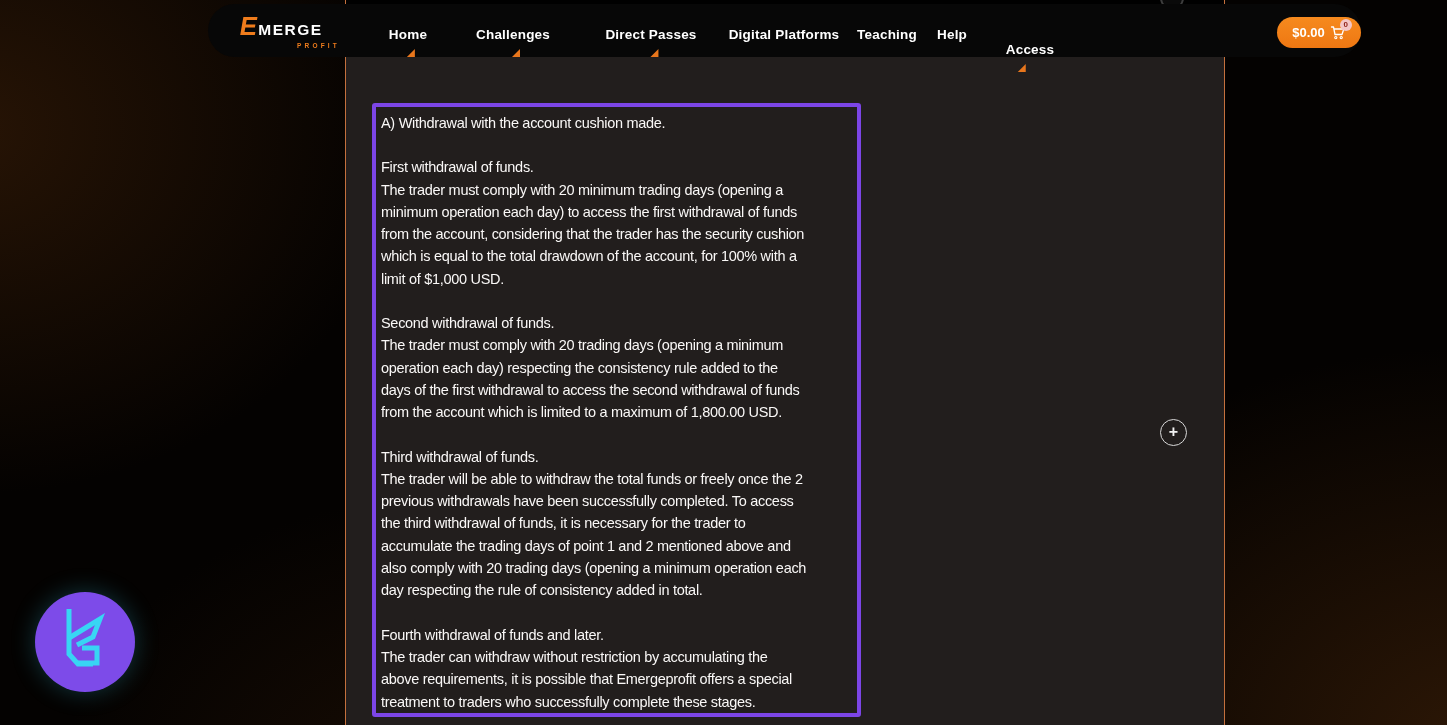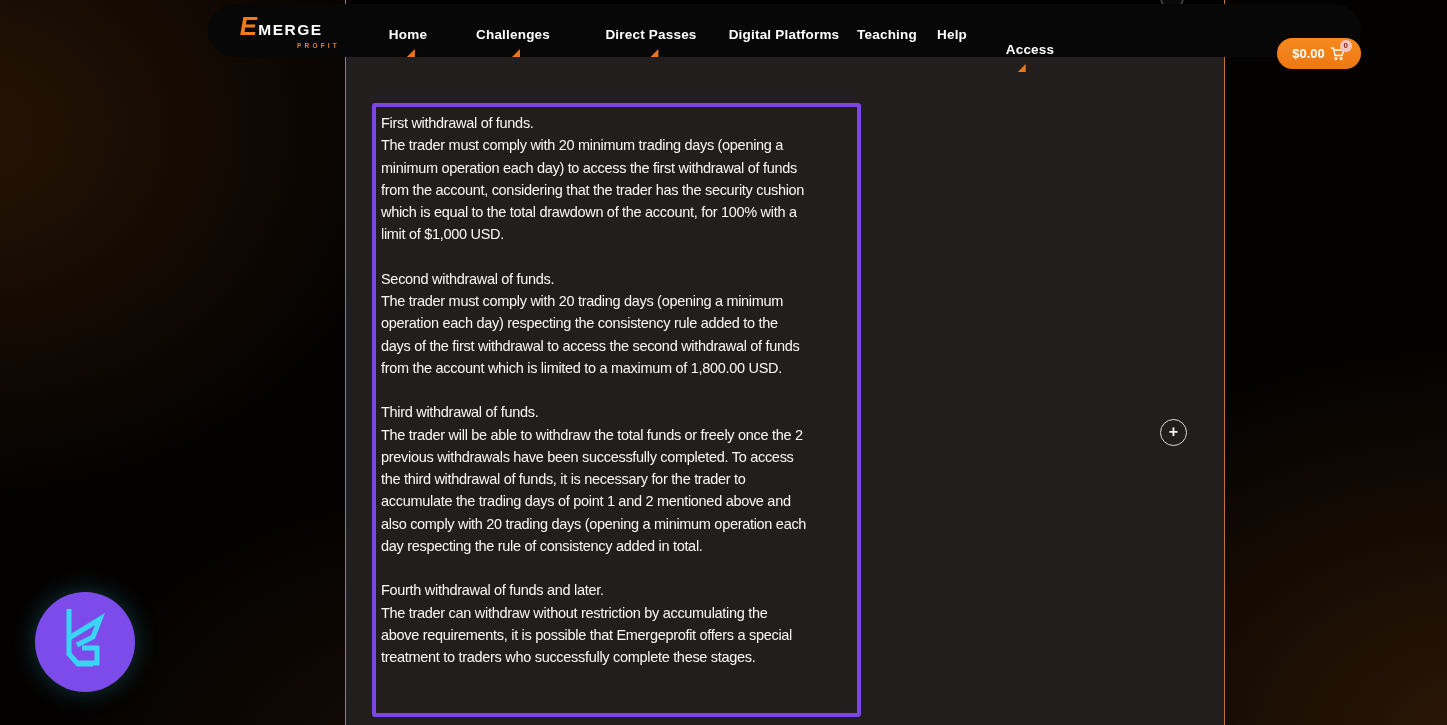--- a/index.html
+++ b/index.html
@@ -74,21 +74,21 @@
     border-bottom: 8px solid #e8761c;
     left: 50%; margin-left: -1px;
   }
 
   .cart-button {
     position: absolute; left: 1069px; top: 13px;
     width: 84px; height: 31px;
     background: linear-gradient(180deg, #f68a1e, #ee7712);
     border-radius: 16px;
     display: flex; align-items: center; justify-content: center;
-    gap: 5px; cursor: pointer; margin-top: 21px;
+    gap: 5px; cursor: pointer;
   }
   .cart-total { color: #fff; font-weight: 700; font-size: 13px; }
   .cart-icon-wrap { position: relative; width: 16px; height: 16px; }
   .cart-badge {
     position: absolute; top: -6px; right: -6px;
     width: 12px; height: 12px; border-radius: 50%;
     background: #f3c6c6; color: #8d1f15;
     font-size: 8px; font-weight: 700;
     display: flex; align-items: center; justify-content: center;
   }
@@ -201,20 +201,21 @@
           <circle cx="5.8" cy="12.6" r="1.1" stroke="#ffffff" stroke-width="1.1"></circle>
           <circle cx="11.2" cy="12.6" r="1.1" stroke="#ffffff" stroke-width="1.1"></circle>
         </svg>
         <span class="cart-badge">0</span>
       </span>
     </div>
   </div>
 
 
   <div class="rules-box">
+    <p>A) Withdrawal with the account cushion made.</p>
     <p>First withdrawal of funds.
 The trader must comply with 20 minimum trading days (opening a
 minimum operation each day) to access the first withdrawal of funds
 from the account, considering that the trader has the security cushion
 which is equal to the total drawdown of the account, for 100% with a
 limit of $1,000 USD.</p>
     <p>Second withdrawal of funds.
 The trader must comply with 20 trading days (opening a minimum
 operation each day) respecting the consistency rule added to the
 days of the first withdrawal to access the second withdrawal of funds

